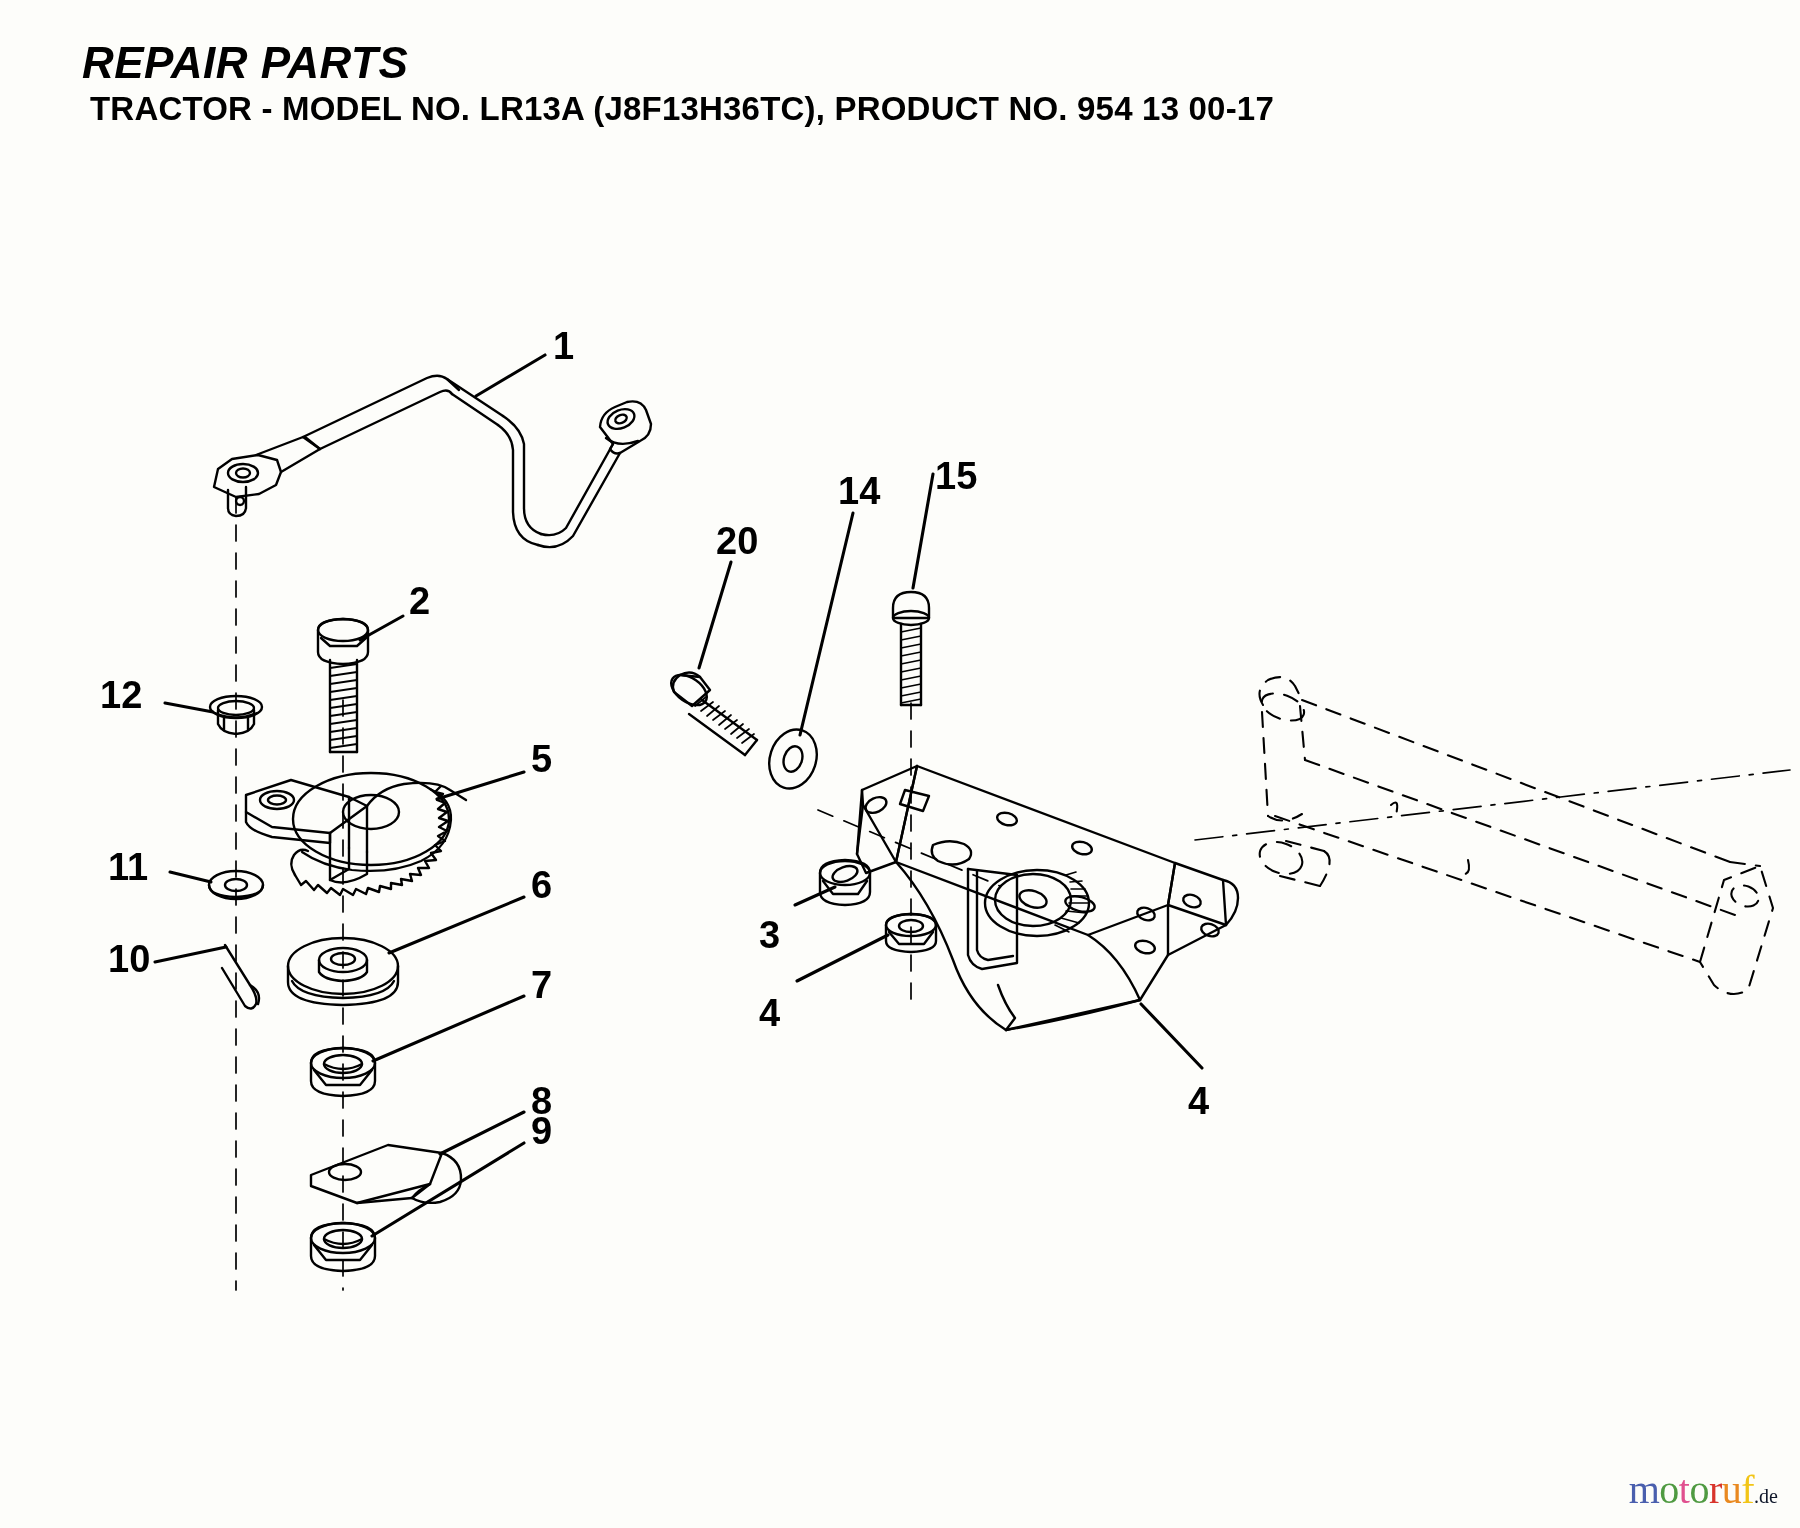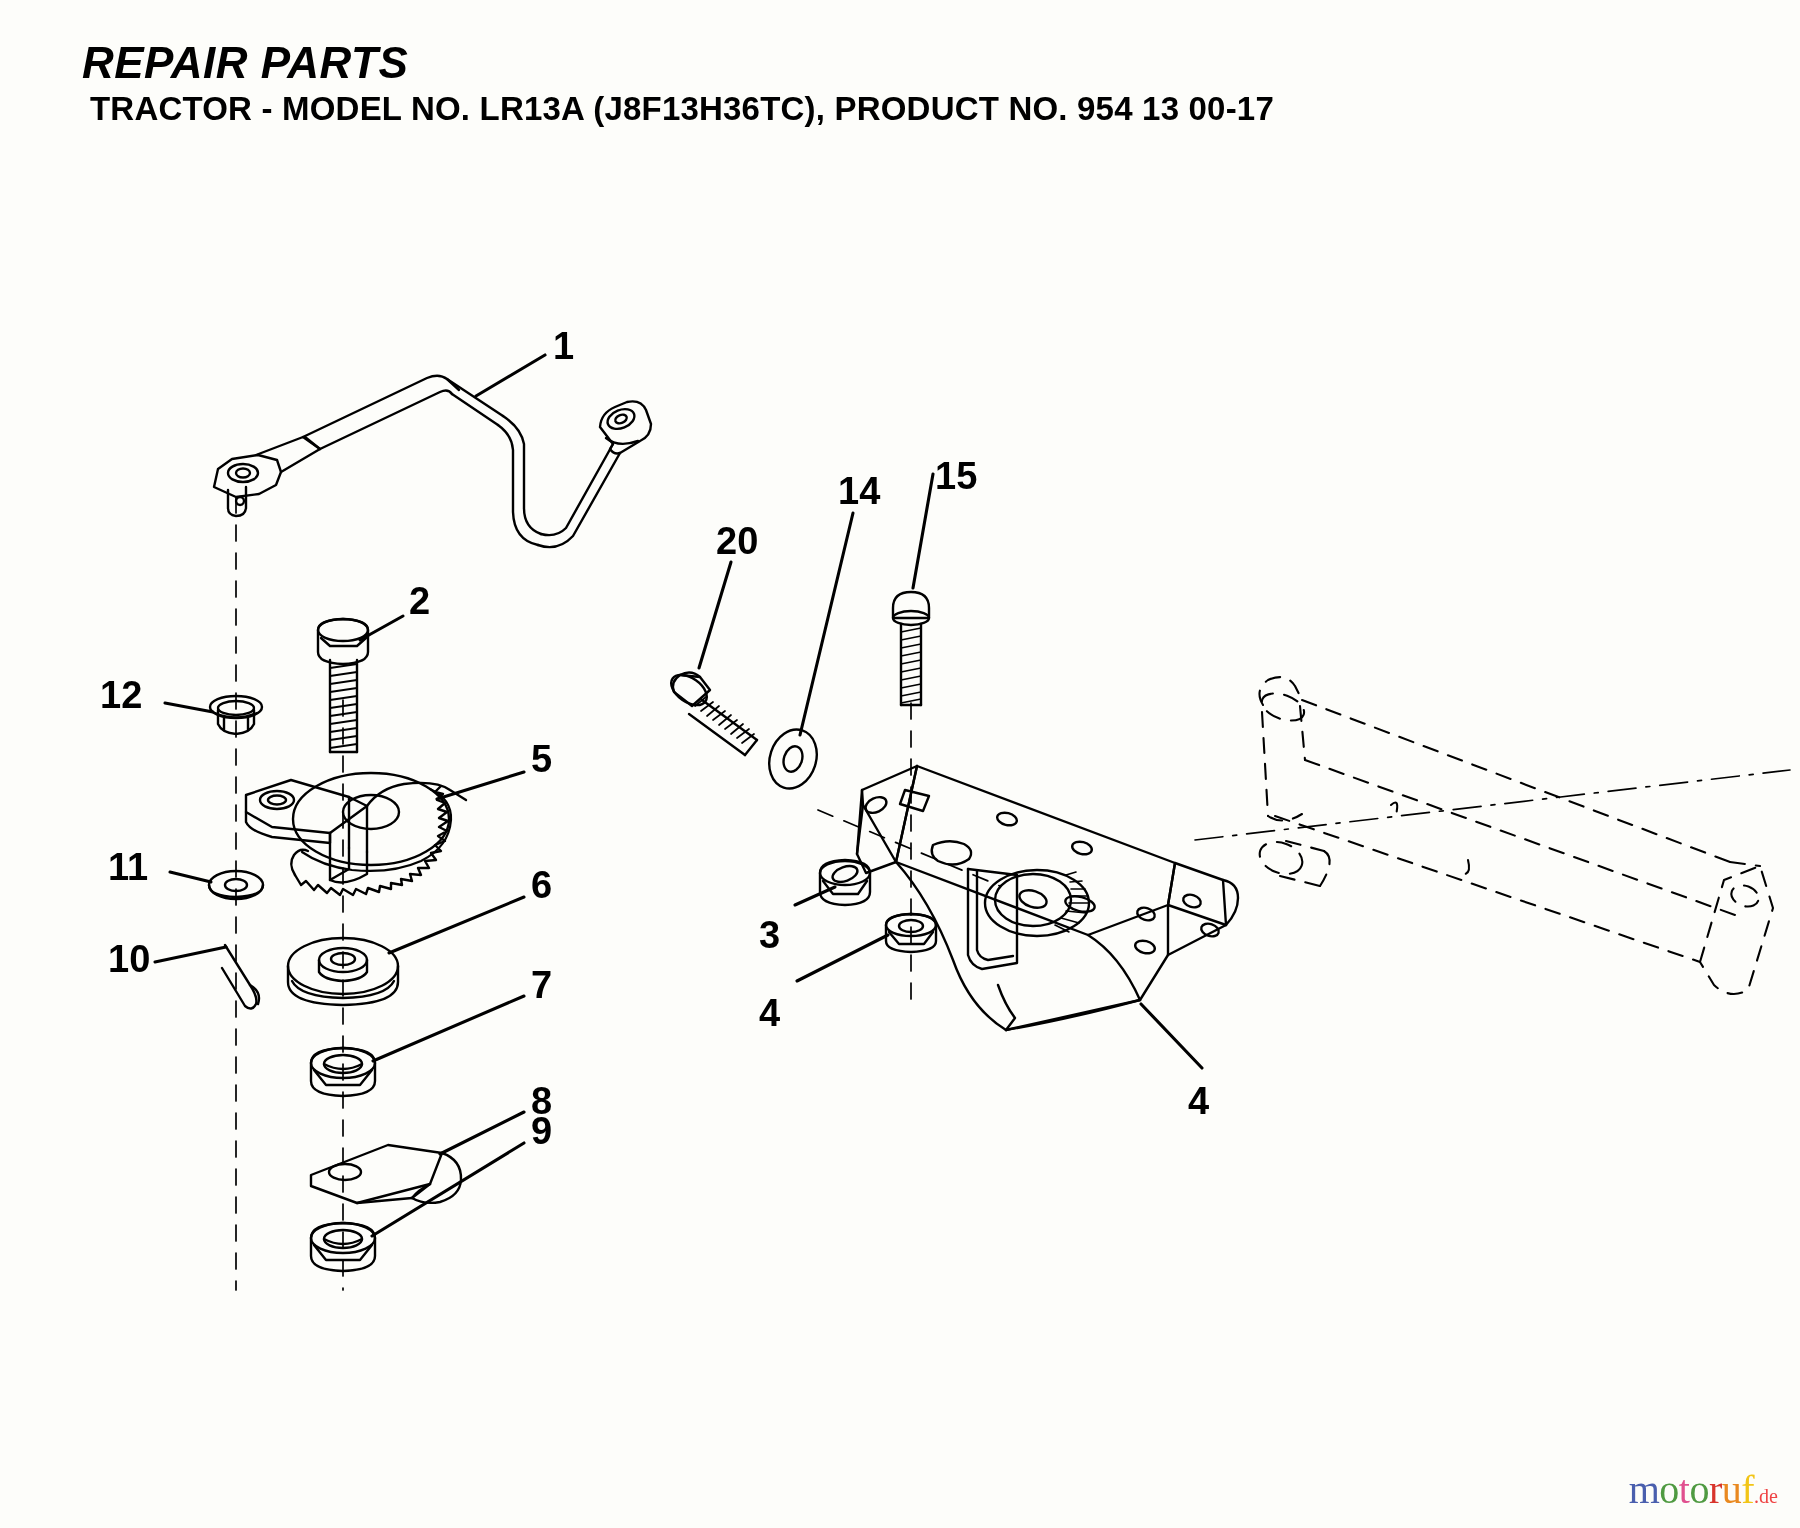--- a/index.html
+++ b/index.html
@@ -73,21 +73,21 @@
     bottom: 18px;
     font-family: "Liberation Serif", serif;
     font-size: 40px;
     line-height: 1;
     letter-spacing: -0.5px;
     white-space: nowrap;
   }
   #watermark .wm-l { font-weight: normal; }
   #watermark .wm-tld {
     font-size: 20px;
-    color: #ef4444;
+    color: #0f172a;
     letter-spacing: 0;
   }
 </style>
 </head>
 <body>
 
 <div id="header">
   <div id="title">REPAIR PARTS</div>
   <div id="model-line">TRACTOR - MODEL NO. LR13A (J8F13H36TC),  PRODUCT NO. 954 13 00-17</div>
 </div>

